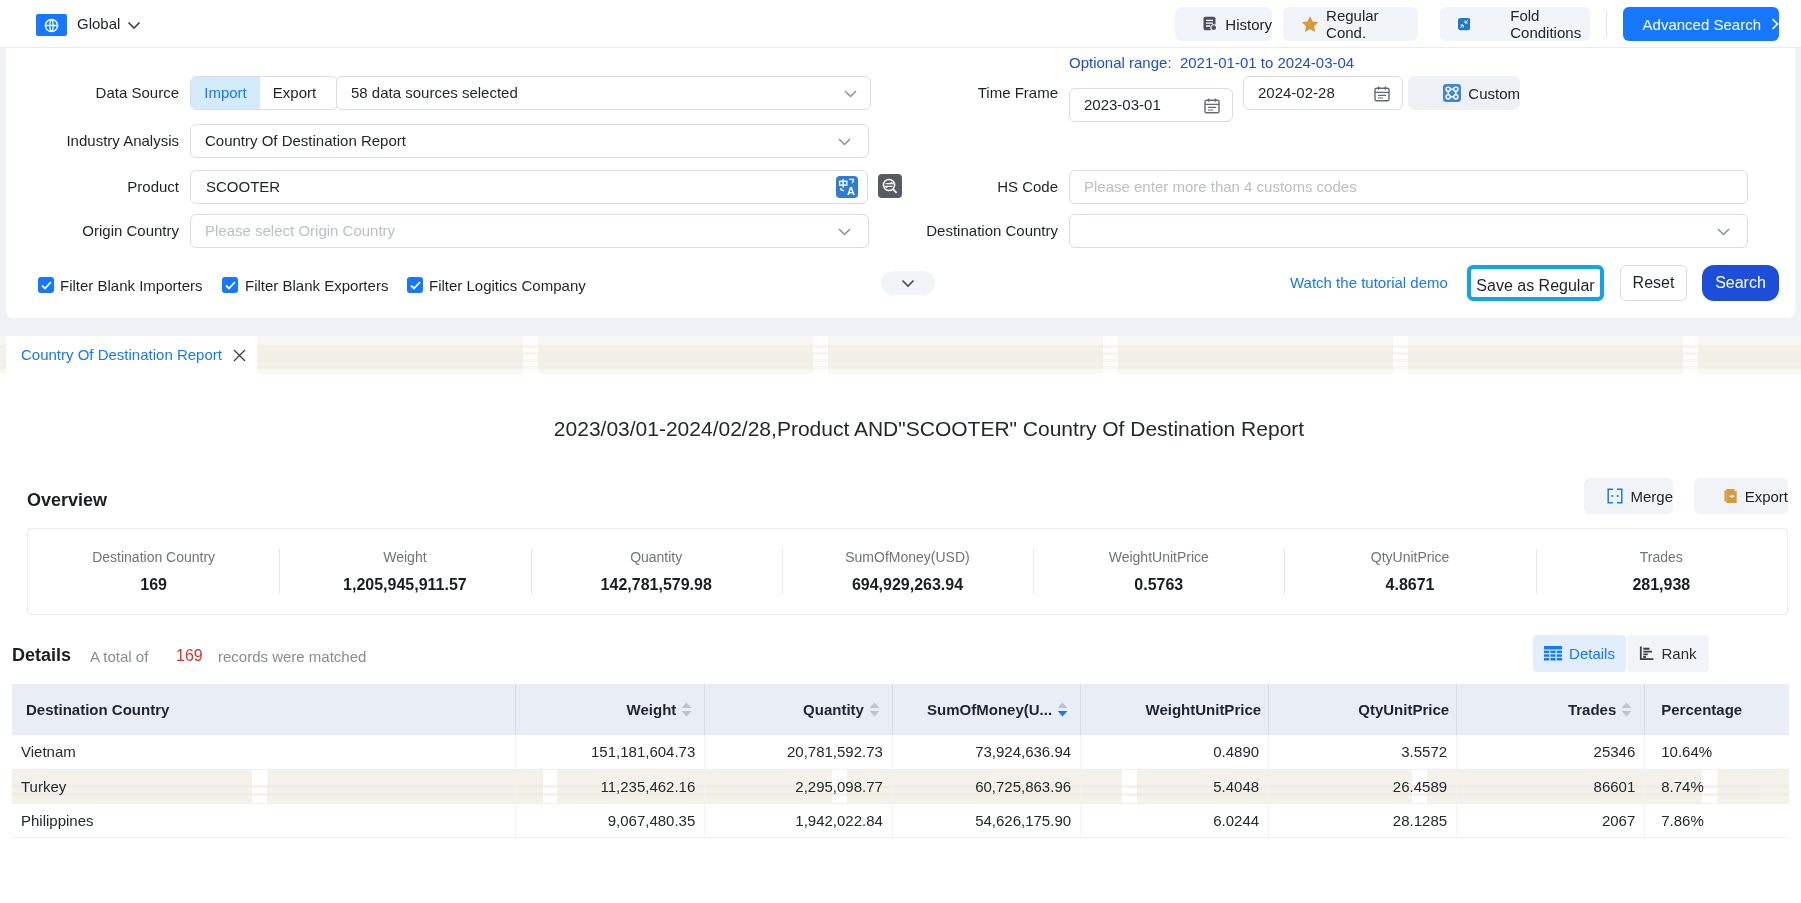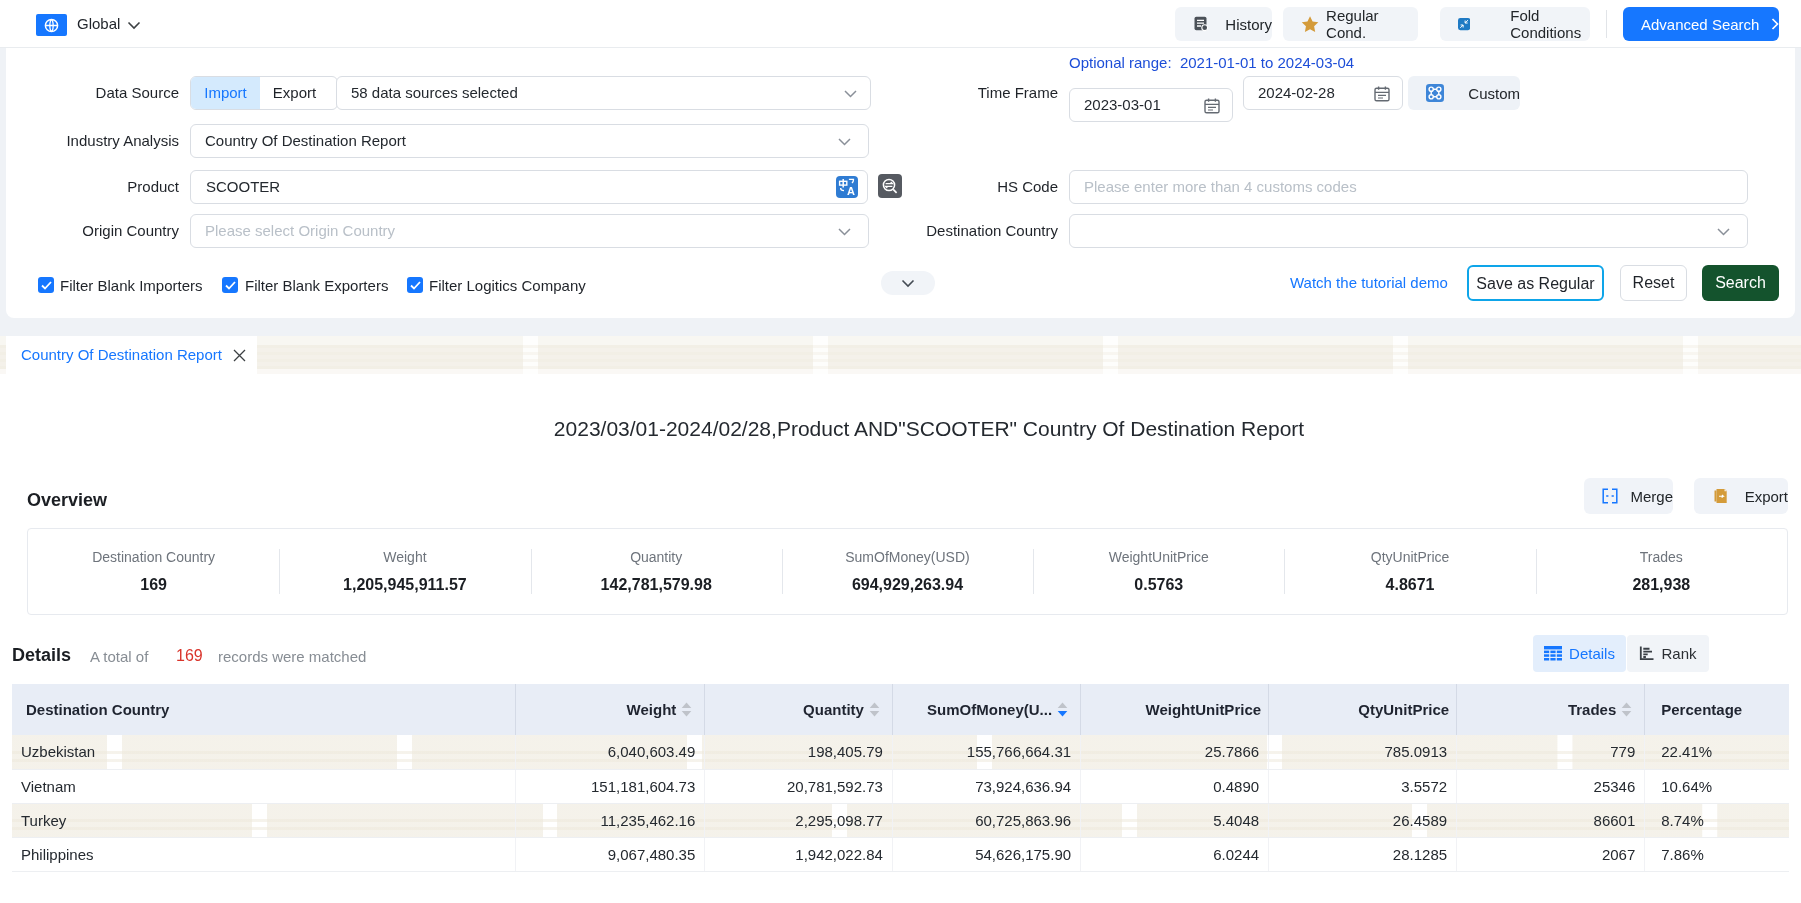--- a/index.html
+++ b/index.html
@@ -2,21 +2,21 @@
 <html><head>
 <meta charset="utf-8">
 <style>
 * { margin:0; padding:0; box-sizing:border-box; }
 html,body { width:1801px; height:903px; overflow:hidden; }
 body { font-family:"Liberation Sans", sans-serif; background:#eff2f6; position:relative; color:#24292f; }
 .abs { position:absolute; }
 .header { left:0; top:0; width:1801px; height:48px; background:#fff; border-bottom:1px solid #e9ecef; }
 .logo { left:36px; top:14px; width:31px; height:22px; background:#1677ff; border-radius:2px; display:flex; align-items:center; justify-content:center; }
 .global { left:77px; top:0; height:48px; line-height:48px; font-size:15px; color:#1f2329; }
-.hbtn { top:7px; height:34px; background:#f1f4f8; border-radius:6px; display:flex; align-items:center; justify-content:space-between; gap:7px; font-size:15px; color:#22262a;padding-left:18px; }
+.hbtn { top:7px; height:34px; background:#f1f4f8; border-radius:6px; display:flex; align-items:center; justify-content:flex-end; gap:7px; font-size:15px; color:#22262a;padding-left:18px; }
 .bluebtn { background:#1677ff; color:#fff; }
 .card { left:6px; top:48px; width:1789px; height:270px; background:#fff; border-radius:0 0 8px 8px; }
 .lbl { height:34px; line-height:34px; font-size:15px; color:#1f2329; text-align:right; }
 .ctl { height:34px; border:1px solid #d9dde3; border-radius:6px; background:#fff; font-size:15px; line-height:32px; }
 .ctl .txt { position:absolute; left:14px; top:0; line-height:32px; white-space:nowrap; }
 .ph { color:#b9c0c8; }
 .chev { position:absolute; right:13px; top:13px; }
 .red { color:#1d4ed8; font-size:15px; }
 .cb { width:16px; height:16px; background:#1677ff; border-radius:3px; display:flex; align-items:center; justify-content:center; }
 .cbl { font-size:15px; line-height:17px; color:#1f2329; }
@@ -201,23 +201,23 @@
       <polyline points="1,4.5 4,7.5 10,1" fill="none" stroke="#fff" stroke-width="1.8"></polyline>
     </svg>
   </div>
 <div class="abs cbl" style="left:429px;top:277px;">Filter Logitics Company</div>
 <div class="abs" style="left:881px;top:271px;width:54px;height:24px;background:#f1f4f8;border-radius:12px;display:flex;align-items:center;justify-content:center;">
   <svg width="14" height="9" viewBox="0 0 14 9">
       <polyline points="1.5,1.5 7,7 12.5,1.5" fill="none" stroke="#444b54" stroke-width="1.6"></polyline>
     </svg>
 </div>
 <div class="abs" style="left:1290px;top:265px;height:36px;line-height:36px;font-size:15px;color:#1677ff;">Watch the tutorial demo</div>
-<div class="abs" style="left:1467px;top:265px;width:137px;height:36px;border:2px solid #0ea5e9;border-radius:6px;background:#fff;text-align:center;line-height:34px;font-size:16px;color:#1f2329;">Save as Regular</div>
+<div class="abs" style="left:1467px;top:265px;width:137px;height:36px;border:4px solid #0ea5e9;border-radius:6px;background:#fff;text-align:center;line-height:34px;font-size:16px;color:#1f2329;">Save as Regular</div>
 <div class="abs" style="left:1620px;top:265px;width:67px;height:36px;border:1px solid #d9dde3;border-radius:6px;background:#fff;text-align:center;line-height:34px;font-size:16px;color:#1f2329;">Reset</div>
-<div class="abs" style="left:1702px;top:265px;width:77px;height:36px;border-radius:6px;background:#14532d;text-align:center;line-height:36px;font-size:16px;color:#fff;">Search</div>
+<div class="abs" style="left:1702px;top:265px;width:77px;height:36px;border-radius:12px;background:#1d4ed8;text-align:center;line-height:36px;font-size:16px;color:#fff;">Search</div>
 
 <div class="abs tabbar"></div>
 <div class="abs tab"></div>
 <div class="abs" style="left:21px;top:336px;height:38px;line-height:38px;font-size:15px;color:#1677ff;">Country Of Destination Report</div>
 <svg class="abs" style="left:232px;top:348px;" width="15" height="15" viewBox="0 0 15 15">
     <path d="M2 2l11 11M13 2L2 13" stroke="#3c4043" stroke-width="1.3"></path>
   </svg>
 
 <div class="abs content"></div>
 <div class="abs" style="left:929px;top:417px;transform:translateX(-50%);font-size:21px;color:#24292f;white-space:nowrap;">2023/03/01-2024/02/28,Product AND"SCOOTER" Country Of Destination Report</div>
@@ -335,30 +335,20 @@
             <path d="M5.5 14.5L0.7 9h9.6z" fill="#1677ff"></path>
           </svg></th>
 <th class="num" style="padding-right:7px;">WeightUnitPrice</th>
 <th class="num" style="padding-right:7px;">QtyUnitPrice</th>
 <th class="num" style="padding-right:12px;">Trades<svg class="sort" width="11" height="15" viewBox="0 0 11 15">
             <path d="M5.5 0.5L10.3 6H0.7z" fill="#bfc3ca"></path>
             <path d="M5.5 14.5L0.7 9h9.6z" fill="#bfc3ca"></path>
           </svg></th>
 <th style="text-align:left;padding-left:16px;">Percentage</th>
 </tr>
-<tr class="wm1">
-        <td style="padding-left:9px;">Uzbekistan</td>
-        <td class="num">6,040,603.49</td>
-        <td class="num">198,405.79</td>
-        <td class="num">155,766,664.31</td>
-        <td class="num">25.7866</td>
-        <td class="num">785.0913</td>
-        <td class="num">779</td>
-        <td style="padding-left:16px;">22.41%</td>
-      </tr>
 <tr>
         <td style="padding-left:9px;">Vietnam</td>
         <td class="num">151,181,604.73</td>
         <td class="num">20,781,592.73</td>
         <td class="num">73,924,636.94</td>
         <td class="num">0.4890</td>
         <td class="num">3.5572</td>
         <td class="num">25346</td>
         <td style="padding-left:16px;">10.64%</td>
       </tr>

